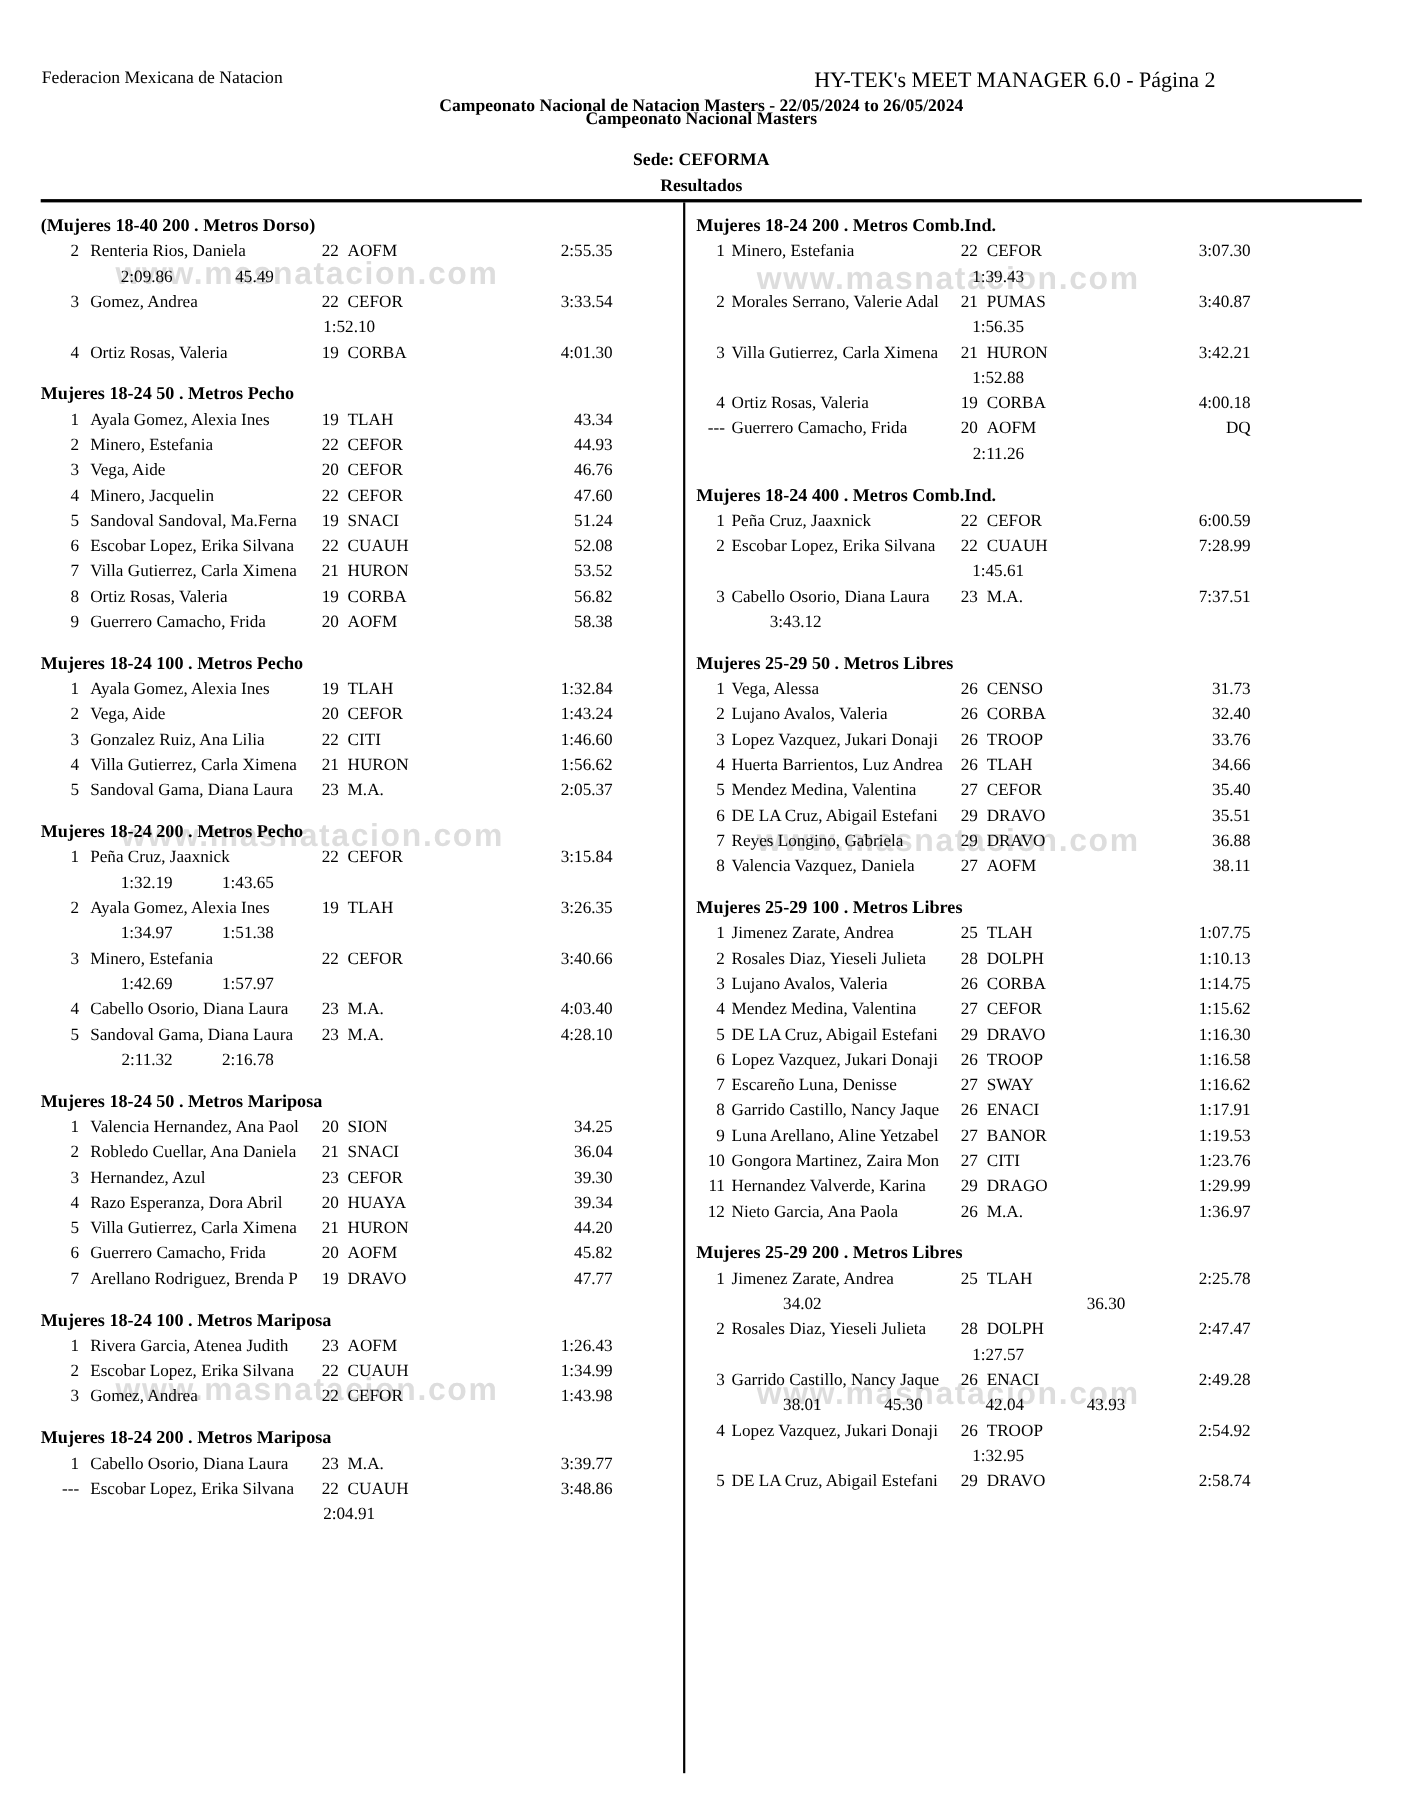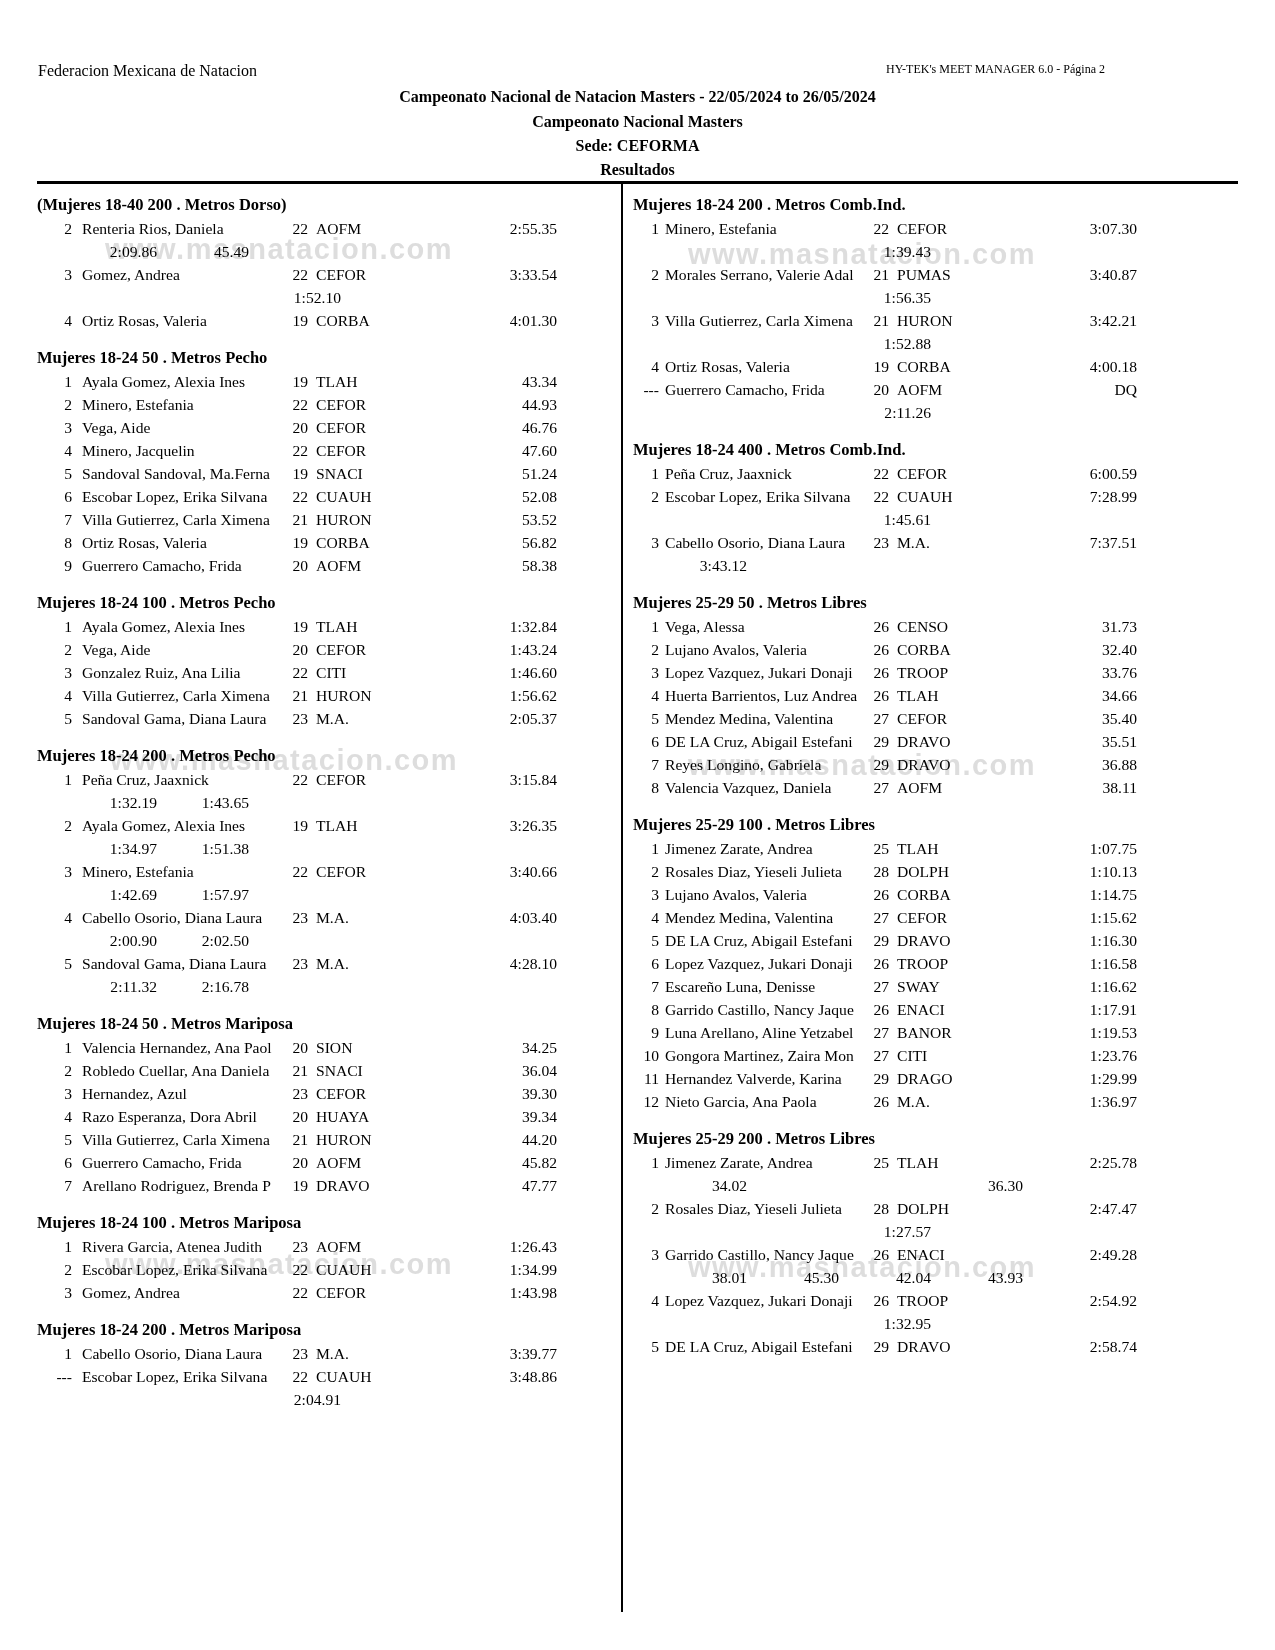--- a/index.html
+++ b/index.html
@@ -1,24 +1,24 @@
 <!DOCTYPE html>
 <html><head>
 <meta charset="utf-8">
 <style>
   html,body{margin:0;padding:0;}
   body{
     width:1275px;height:1650px;position:relative;background:#ffffff;
     font-family:"Liberation Serif", serif;color:#000;overflow:hidden;
   }
   .hdr-org{position:absolute;left:38px;top:62px;font-size:16px;white-space:nowrap;}
-  .hdr-mgr{position:absolute;right:170px;top:62px;font-size:12px;white-space:nowrap;}
+  .hdr-mgr{position:absolute;right:170px;top:62px;font-size:20px;white-space:nowrap;}
   .ctr{position:absolute;left:0;width:100%;text-align:center;font-weight:bold;font-size:16px;white-space:nowrap;}
   .t-meet{top:88px;}
-  .t-sub{top:113px;}
+  .t-sub{top:100px;}
   .t-venue{top:137px;}
   .t-res{top:161px;}
   .rule{position:absolute;left:37px;top:181px;width:1201px;height:3px;background:#000;}
   .vline{position:absolute;left:621px;top:184px;width:2px;height:1428px;background:#000;}
 
   .col{position:absolute;top:190px;}
   #col-left{left:37px;width:520px;}
   #col-right{left:633px;width:504px;}
 
   .section{margin-top:13px;}
@@ -253,26 +253,20 @@
         <span class="s"></span>
         <span class="s"></span>
       </div>
       <div class="row">
         <span class="place">4</span>
         <span class="name">Cabello Osorio, Diana Laura</span>
         <span class="age">23</span>
         <span class="team">M.A.</span>
         <span class="time">4:03.40</span>
       </div>
-      <div class="splits">
-        <span class="s">2:00.90</span>
-        <span class="s">2:02.50</span>
-        <span class="s"></span>
-        <span class="s"></span>
-      </div>
       <div class="row">
         <span class="place">5</span>
         <span class="name">Sandoval Gama, Diana Laura</span>
         <span class="age">23</span>
         <span class="team">M.A.</span>
         <span class="time">4:28.10</span>
       </div>
       <div class="splits">
         <span class="s">2:11.32</span>
         <span class="s">2:16.78</span>

